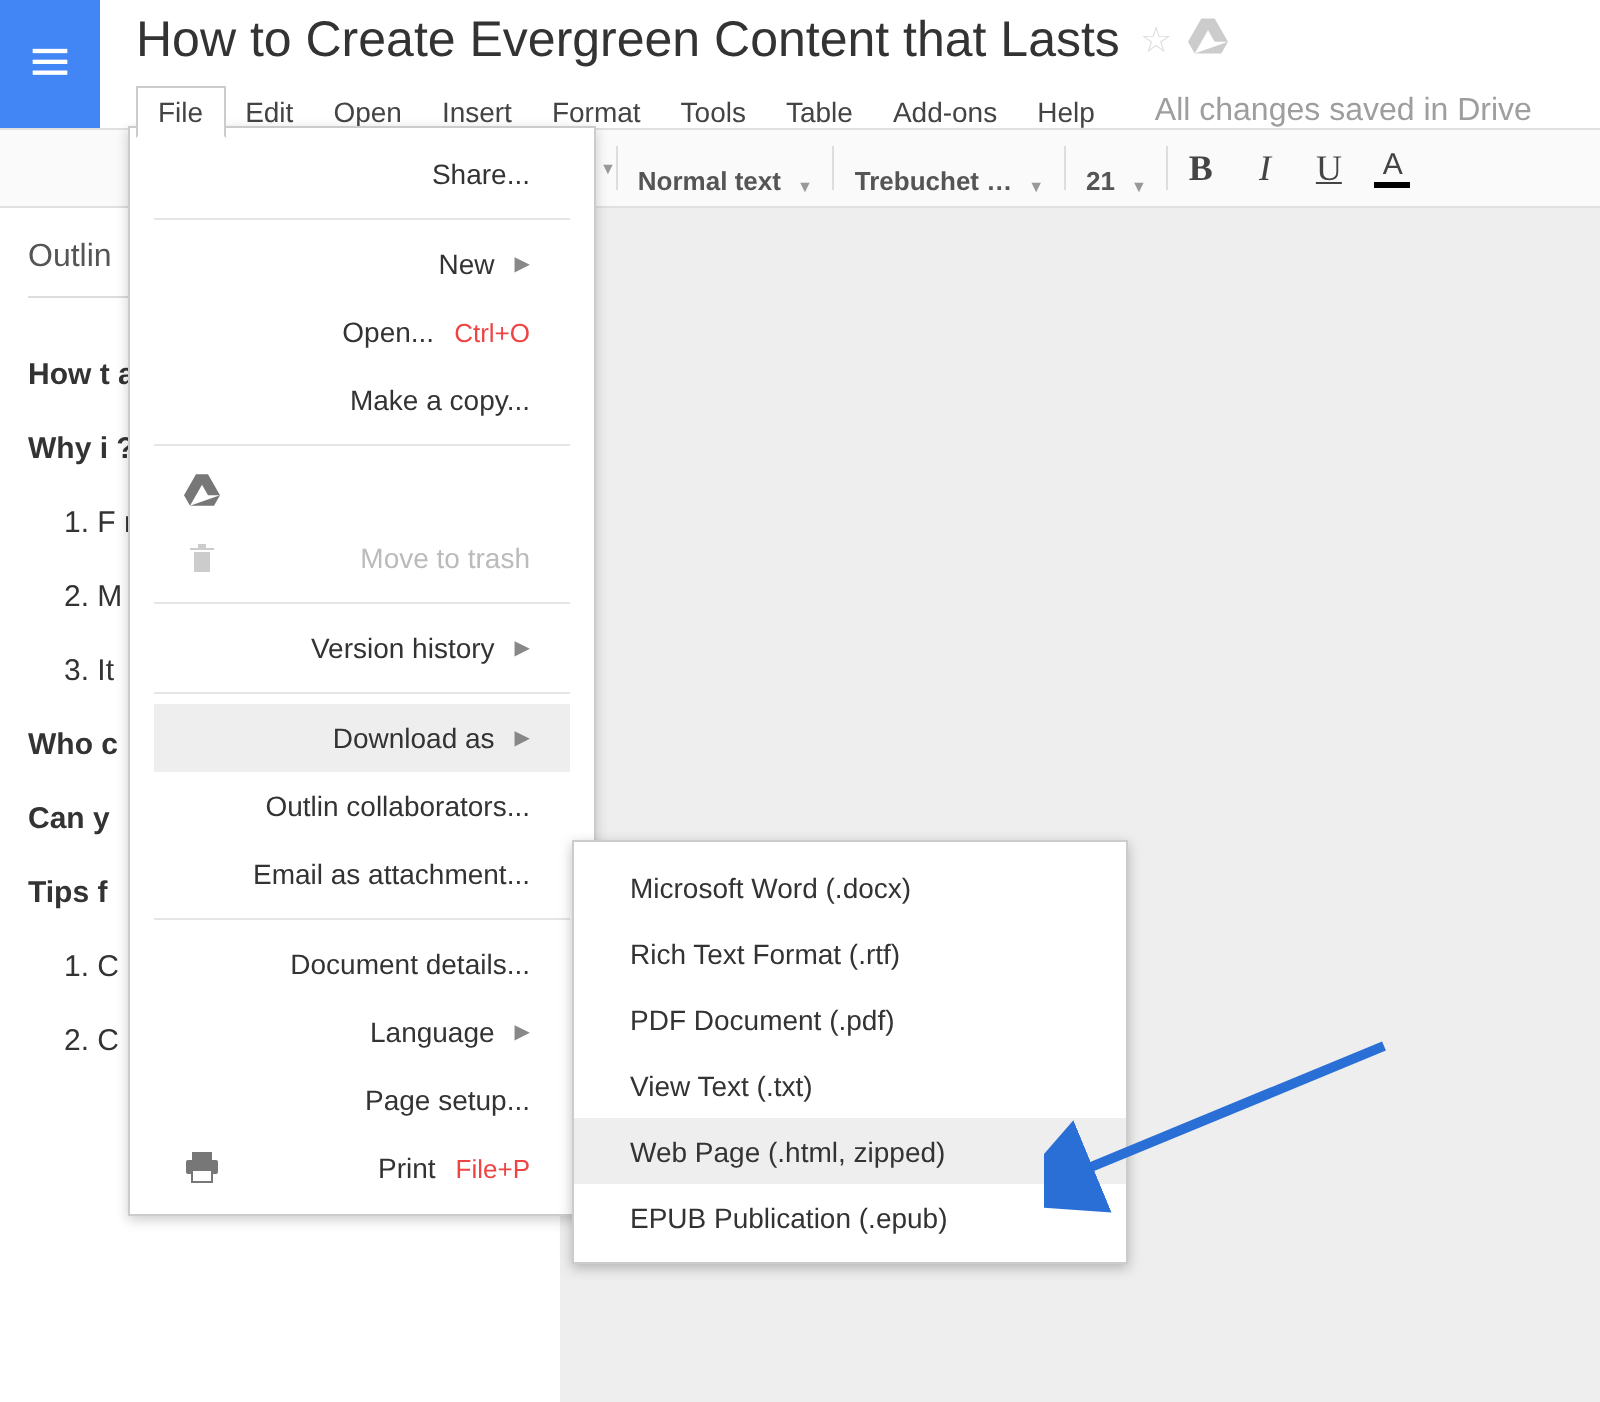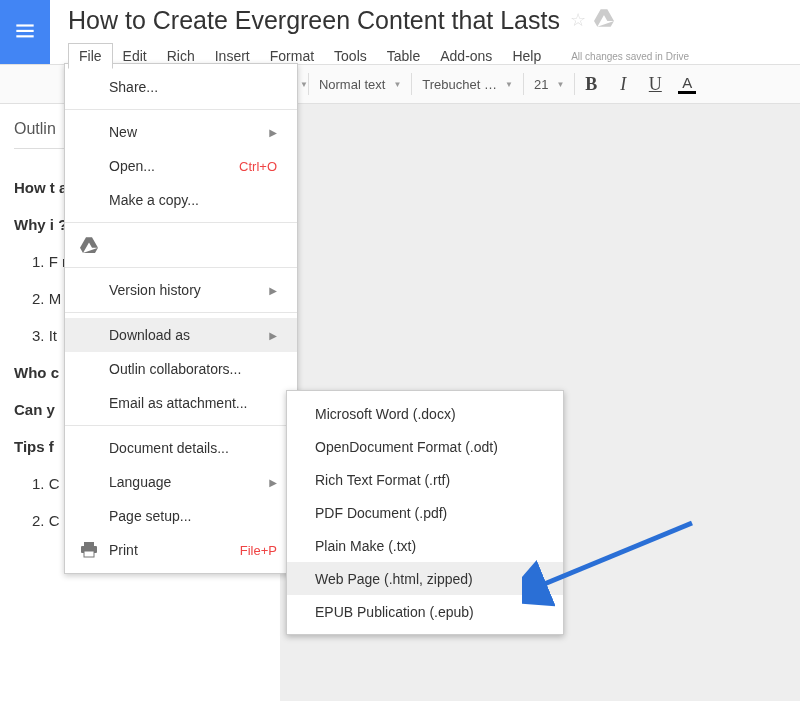--- a/index.html
+++ b/index.html
@@ -8,57 +8,57 @@
   .header { display: flex; align-items: flex-start; height: 64px; }
   .docs-logo { width: 50px; height: 64px; background: #4285f4; display:flex; align-items:center; justify-content:center; }
   .docs-logo svg { width: 26px; height: 26px; }
   .title-area { flex: 1; padding: 4px 8px 0 18px; }
   .title-row { display:flex; align-items:center; gap:10px; }
   .doc-title { font-size: 25px; color: #333; padding: 2px 0; }
   .title-icons { display:flex; gap:8px; color:#bbb; }
   .menubar { display:flex; gap: 0; padding-top: 6px; font-size: 14px; color:#444; align-items:center; }
   .menubar-item { padding: 4px 10px; cursor:pointer; }
   .menubar-item.active { border: 1px solid #ccc; background:#fff; position:relative; z-index: 20; border-bottom-color:#fff;}
-  .save-status { color:#9e9e9e; font-size:10px; margin-left:20px; }
+  .save-status { color:#9e9e9e; font-size:16px; margin-left:20px; }
 
   .toolbar { height: 40px; background:#fafafa; border-top:1px solid #e0e0e0; border-bottom:1px solid #e0e0e0; display:flex; align-items:center; padding-left: 300px; gap:0; }
-  .tb-box { height:28px; display:flex; align-items:center; padding: 0 10px; font-size:13px; color:#555; gap:8px;}
+  .tb-box { height:28px; display:flex; align-items:flex-end; padding: 0 10px; font-size:13px; color:#555; gap:8px;font-weight:bold;}
   .tb-sep { width:1px; height:22px; background:#ddd; }
   .tb-drop { color:#999; font-size:8px; }
   .tb-btn { width:32px; height:28px; display:flex; align-items:center; justify-content:center; font-family: "Times New Roman", serif; font-size:18px; color:#444;}
   .bold { font-weight:bold; }
   .italic { font-style:italic; }
   .underline { text-decoration: underline; }
   .color-underline { border-bottom: 3px solid #000; width:18px; text-align:center; font-size:15px;}
 
   .workspace { display:flex; height: calc(701px - 104px); }
   .outline-panel { width: 280px; padding: 16px 12px 16px 14px; font-size:15px; color:#444; background:#fff; border-right:0; position:relative;}
   .outline-header { display:flex; align-items:center; justify-content:space-between; padding-bottom:8px; margin-bottom:12px;}
   .outline-title { font-size:16px; color:#555; border-bottom:1px solid #ddd; padding-bottom:10px; flex:1;}
   .outline-close { color:#999; font-size:20px; padding-left:30px; cursor:pointer;}
   .outline-item { padding: 10px 0; color:#333; font-size:15px; white-space:nowrap; overflow:hidden; text-overflow:clip;}
   .outline-item.h1 { font-weight:bold; }
   .outline-item.h2 { font-weight:bold; }
   .outline-item.li { padding-left: 18px; font-weight:normal;}
   .canvas { flex:1; background:#eeeeee; }
 
   
-  .menu { position:absolute; top:63px; left:64px; width:234px; background:#fff; border:1px solid #ccc; box-shadow: 0 2px 6px rgba(0,0,0,0.2); z-index:15; font-size:14px; color:#333; padding: 6px 0;}
+  .menu { position:absolute; top:63px; left:64px; width:234px; background:#fff; border:1px solid #ccc; box-shadow: 0 2px 6px rgba(0,0,0,0.2); z-index:15; font-size:14px; color:#333; padding: 6px 12px; text-align: right;}
   .menu-item { display:flex; align-items:center; height:34px; padding: 0 20px 0 14px; gap:10px; cursor:pointer; position:relative;}
   .menu-item.hover { background:#eeeeee; }
   .menu-item.disabled { color:#bbb; }
   .menu-icon { width:20px; display:flex; align-items:center; justify-content:center; color:#777;}
   .menu-spacer { width:20px; }
   .menu-label { flex:1; white-space:nowrap;}
   .menu-shortcut { color:#ef4444; font-size:13px;}
   .menu-arrow { color:#888; font-size:10px; }
   .menu-divider { height:1px; background:#e5e5e5; margin:5px 0;}
 
   
-  .submenu { position:absolute; top:390px; left:286px; width:278px; background:#fff; border:1px solid #ccc; box-shadow: 0 2px 6px rgba(0,0,0,0.25); z-index:16; font-size:14px; color:#333; padding:6px 0;}
+  .submenu { position:absolute; top:420px; left:286px; width:278px; background:#fff; border:1px solid #ccc; box-shadow: 0 2px 6px rgba(0,0,0,0.25); z-index:16; font-size:14px; color:#333; padding:6px 0;}
   .submenu .menu-item { padding-left: 28px; height:33px;}
 
   .arrow-annot { position:absolute; top:517px; left:522px; z-index:30; pointer-events:none;}
 </style>
 </head>
 <body>
 
 <div class="header">
   <div class="docs-logo">
     <svg viewBox="0 0 24 24">
@@ -75,21 +75,21 @@
         <span style="color:#ccc;font-size:18px;">
           <svg width="20" height="18" viewBox="0 0 24 21">
               <path d="M8 0 L16 0 L24 14 L16 14 Z M0 14 L8 0 L12 7 L4 21 Z M4 21 L24 14 L20 21 Z" fill="#ccc"></path>
             </svg>
         </span>
       </div>
     </div>
     <div class="menubar">
       <div class="menubar-item active">File</div>
       <div class="menubar-item">Edit</div>
-      <div class="menubar-item">Rich</div>
+      <div class="menubar-item">Open</div>
       <div class="menubar-item">Insert</div>
       <div class="menubar-item">Format</div>
       <div class="menubar-item">Tools</div>
       <div class="menubar-item">Table</div>
       <div class="menubar-item">Add-ons</div>
       <div class="menubar-item">Help</div>
       <div class="save-status">All changes saved in Drive</div>
     </div>
   </div>
 </div>
@@ -161,20 +161,28 @@
       <span class="menu-label">Make a copy...</span>
     </div>
   <div class="menu-divider"></div>
   <div class="menu-item">
     <span class="menu-icon">
         <svg width="18" height="16" viewBox="0 0 24 21">
           <path d="M8 0 L16 0 L24 14 L16 14 Z M0 14 L8 0 L12 7 L4 21 Z M4 21 L24 14 L20 21 Z" fill="#777"></path>
         </svg>
       </span>
   </div>
+  <div class="menu-item disabled">
+    <span class="menu-icon">
+        <svg width="14" height="16" viewBox="0 0 14 16">
+          <path d="M1 3h12v1H1zM3 5h8v10H3zM5 1h4v2H5z" fill="#ccc"></path>
+        </svg>
+      </span>
+    <span class="menu-label">Move to trash</span>
+  </div>
   <div class="menu-divider"></div>
   <div class="menu-item">
       <span class="menu-spacer"></span>
       <span class="menu-label">Version history</span>
       <span class="menu-arrow">▶</span>
     </div>
   <div class="menu-divider"></div>
   <div class="menu-item hover">
       <span class="menu-spacer"></span>
       <span class="menu-label">Download as</span>
@@ -213,30 +221,27 @@
     <span class="menu-label">Print</span>
       <span class="menu-shortcut">File+P</span>
   </div>
 </div>
 
 <div class="submenu">
   <div class="menu-item">
       <span class="menu-label">Microsoft Word (.docx)</span>
     </div>
   <div class="menu-item">
-      <span class="menu-label">OpenDocument Format (.odt)</span>
-    </div>
-  <div class="menu-item">
       <span class="menu-label">Rich Text Format (.rtf)</span>
     </div>
   <div class="menu-item">
       <span class="menu-label">PDF Document (.pdf)</span>
     </div>
   <div class="menu-item">
-      <span class="menu-label">Plain Make (.txt)</span>
+      <span class="menu-label">View Text (.txt)</span>
     </div>
   <div class="menu-item hover">
       <span class="menu-label">Web Page (.html, zipped)</span>
     </div>
   <div class="menu-item">
       <span class="menu-label">EPUB Publication (.epub)</span>
     </div>
 </div>
 
 <svg class="arrow-annot" width="180" height="90">

